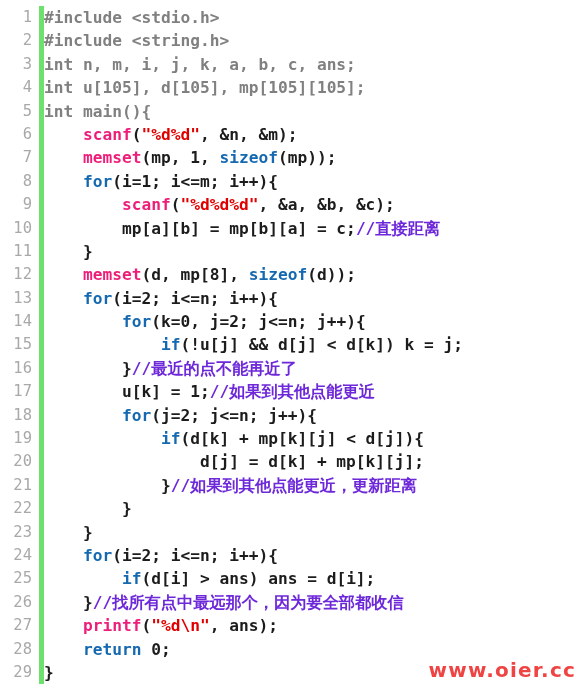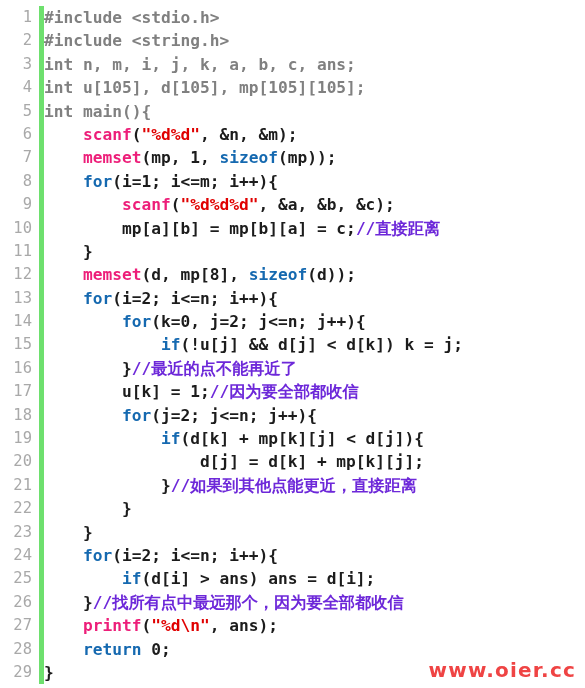--- a/index.html
+++ b/index.html
@@ -159,41 +159,41 @@
         <div class="code-text"><span class="t-plain">            </span><span class="t-kw">if</span><span class="t-plain">(!u[j] &amp;&amp; d[j] &lt; d[k]) k = j;</span></div>
       </div>
       <div class="code-row">
         <div class="gutter-num">16</div>
         <div class="gutter-bar"></div>
         <div class="code-text"><span class="t-plain">        }</span><span class="t-cmt">//最近的点不能再近了</span></div>
       </div>
       <div class="code-row">
         <div class="gutter-num">17</div>
         <div class="gutter-bar"></div>
-        <div class="code-text"><span class="t-plain">        u[k] = 1;</span><span class="t-cmt">//因为要全部都收信</span></div>
+        <div class="code-text"><span class="t-plain">        u[k] = 1;</span><span class="t-cmt">//如果到其他点能更近</span></div>
       </div>
       <div class="code-row">
         <div class="gutter-num">18</div>
         <div class="gutter-bar"></div>
         <div class="code-text"><span class="t-plain">        </span><span class="t-kw">for</span><span class="t-plain">(j=2; j&lt;=n; j++){</span></div>
       </div>
       <div class="code-row">
         <div class="gutter-num">19</div>
         <div class="gutter-bar"></div>
         <div class="code-text"><span class="t-plain">            </span><span class="t-kw">if</span><span class="t-plain">(d[k] + mp[k][j] &lt; d[j]){</span></div>
       </div>
       <div class="code-row">
         <div class="gutter-num">20</div>
         <div class="gutter-bar"></div>
         <div class="code-text"><span class="t-plain">                d[j] = d[k] + mp[k][j];</span></div>
       </div>
       <div class="code-row">
         <div class="gutter-num">21</div>
         <div class="gutter-bar"></div>
-        <div class="code-text"><span class="t-plain">            }</span><span class="t-cmt">//如果到其他点能更近，直接距离</span></div>
+        <div class="code-text"><span class="t-plain">            }</span><span class="t-cmt">//如果到其他点能更近，更新距离</span></div>
       </div>
       <div class="code-row">
         <div class="gutter-num">22</div>
         <div class="gutter-bar"></div>
         <div class="code-text"><span class="t-plain">        }</span></div>
       </div>
       <div class="code-row">
         <div class="gutter-num">23</div>
         <div class="gutter-bar"></div>
         <div class="code-text"><span class="t-plain">    }</span></div>

